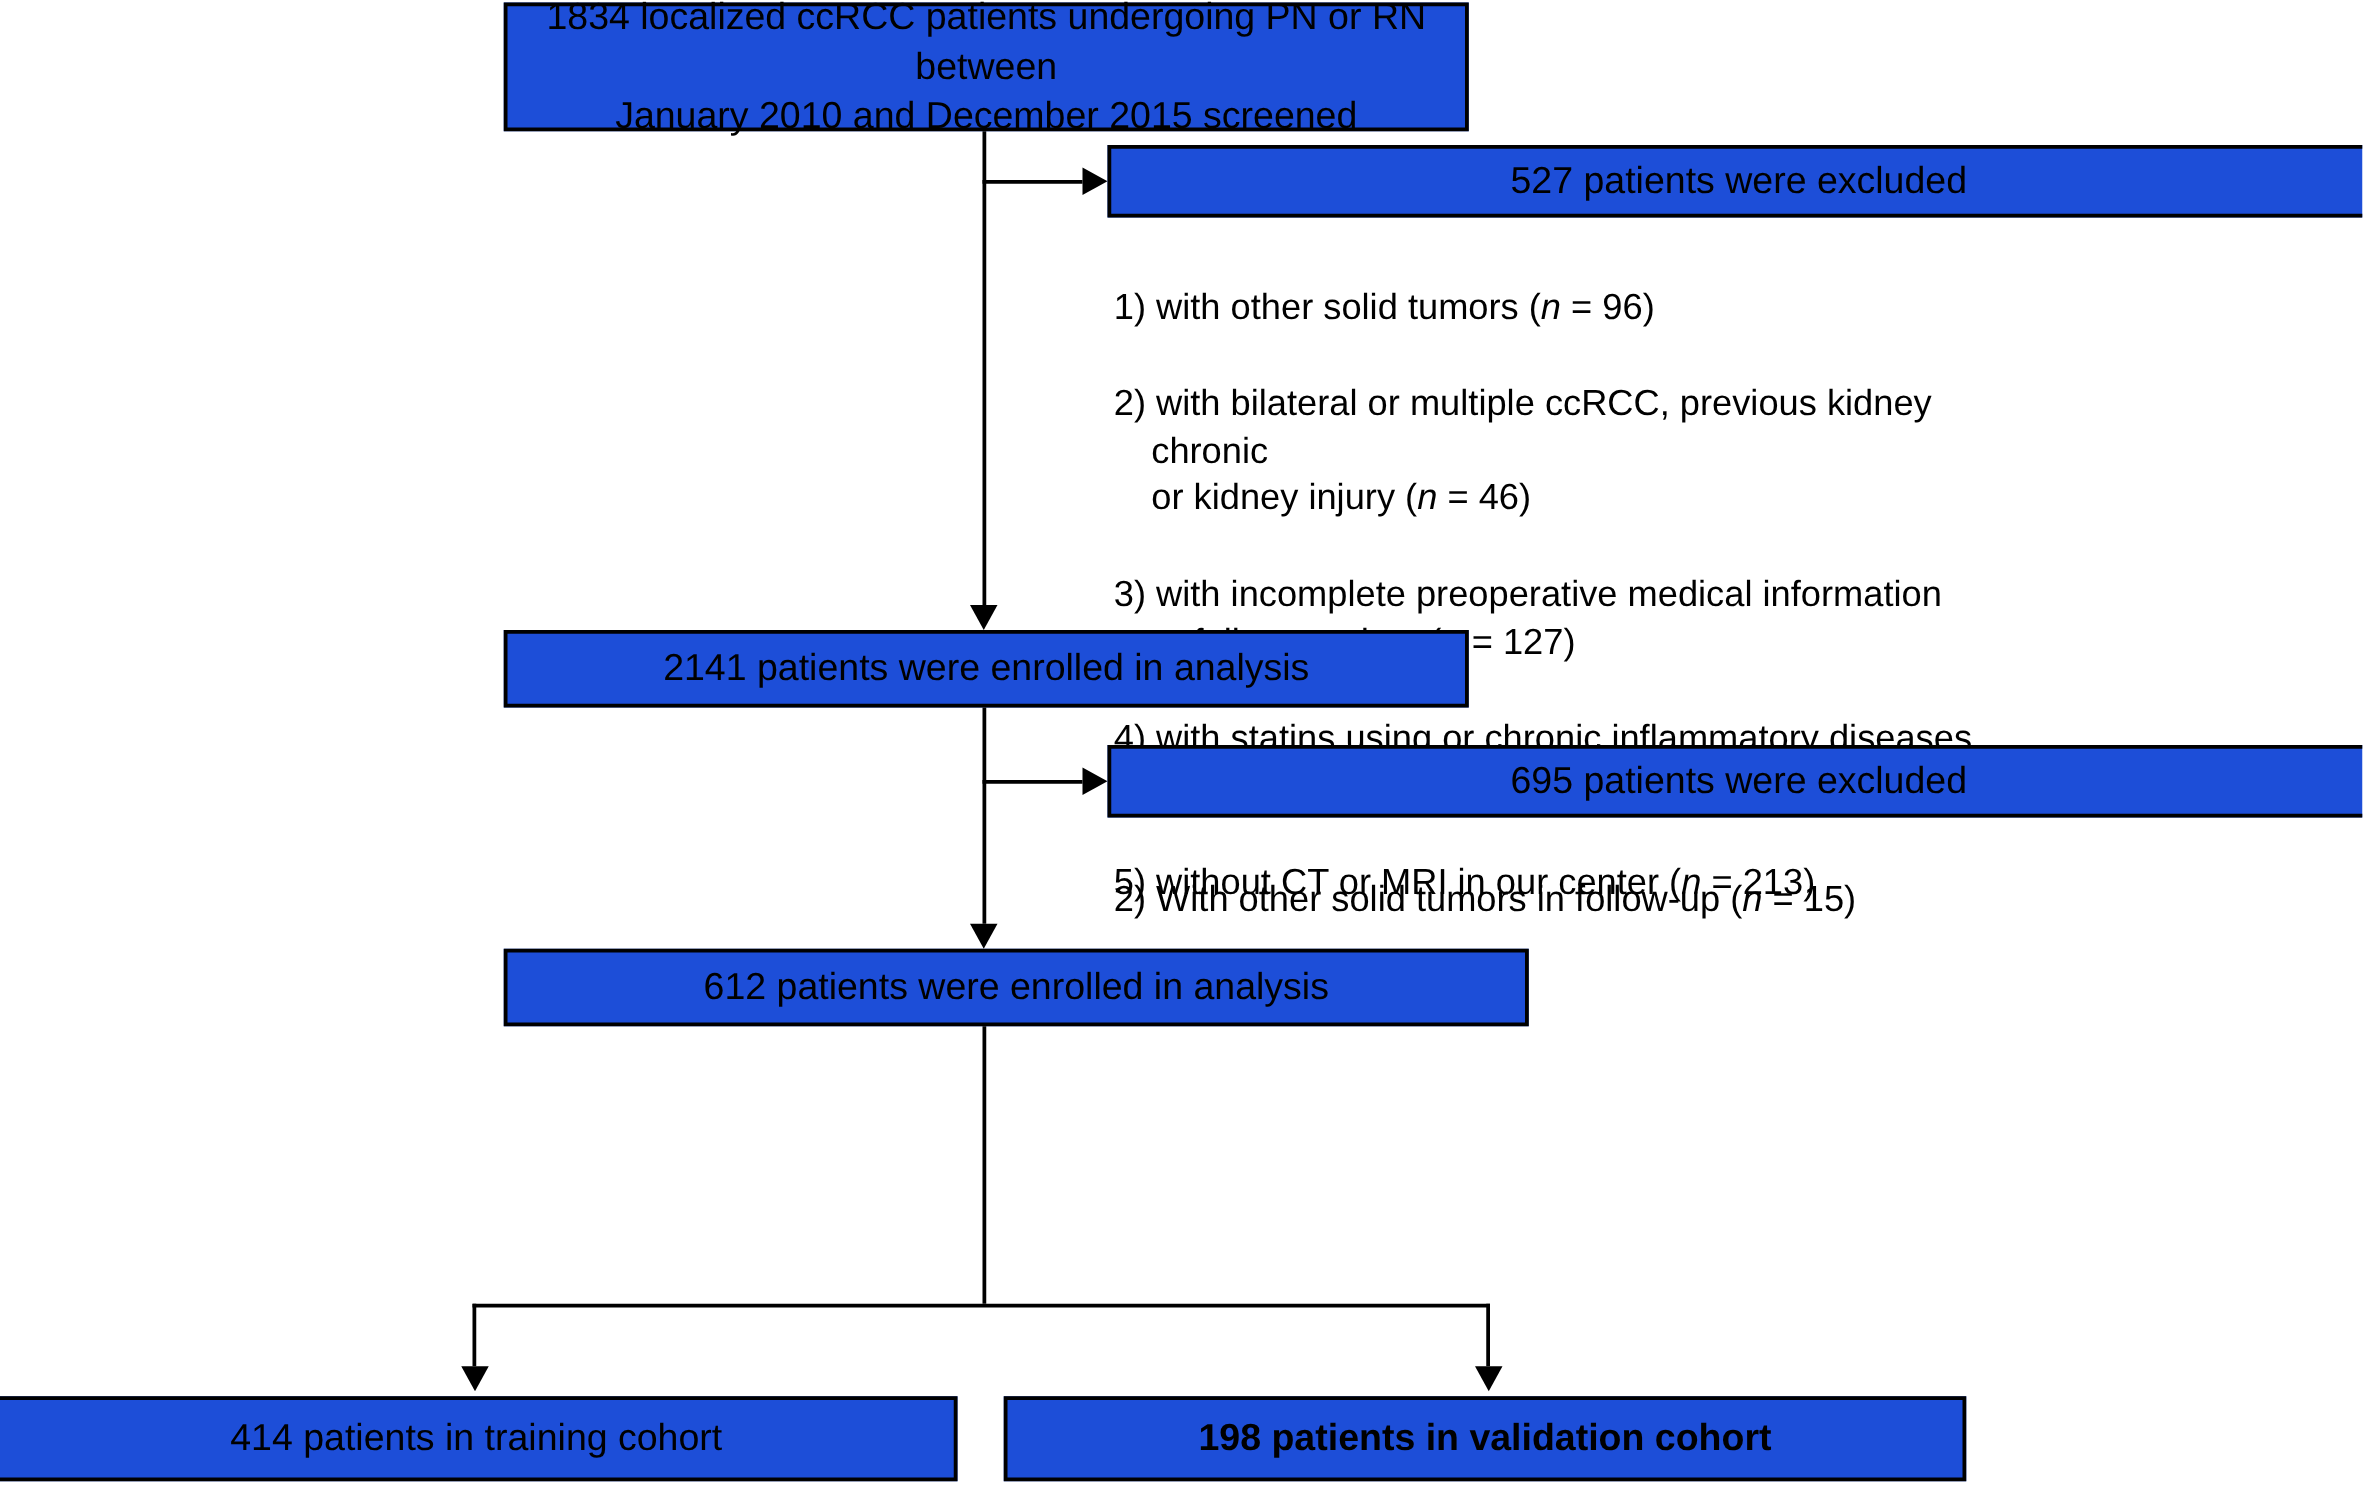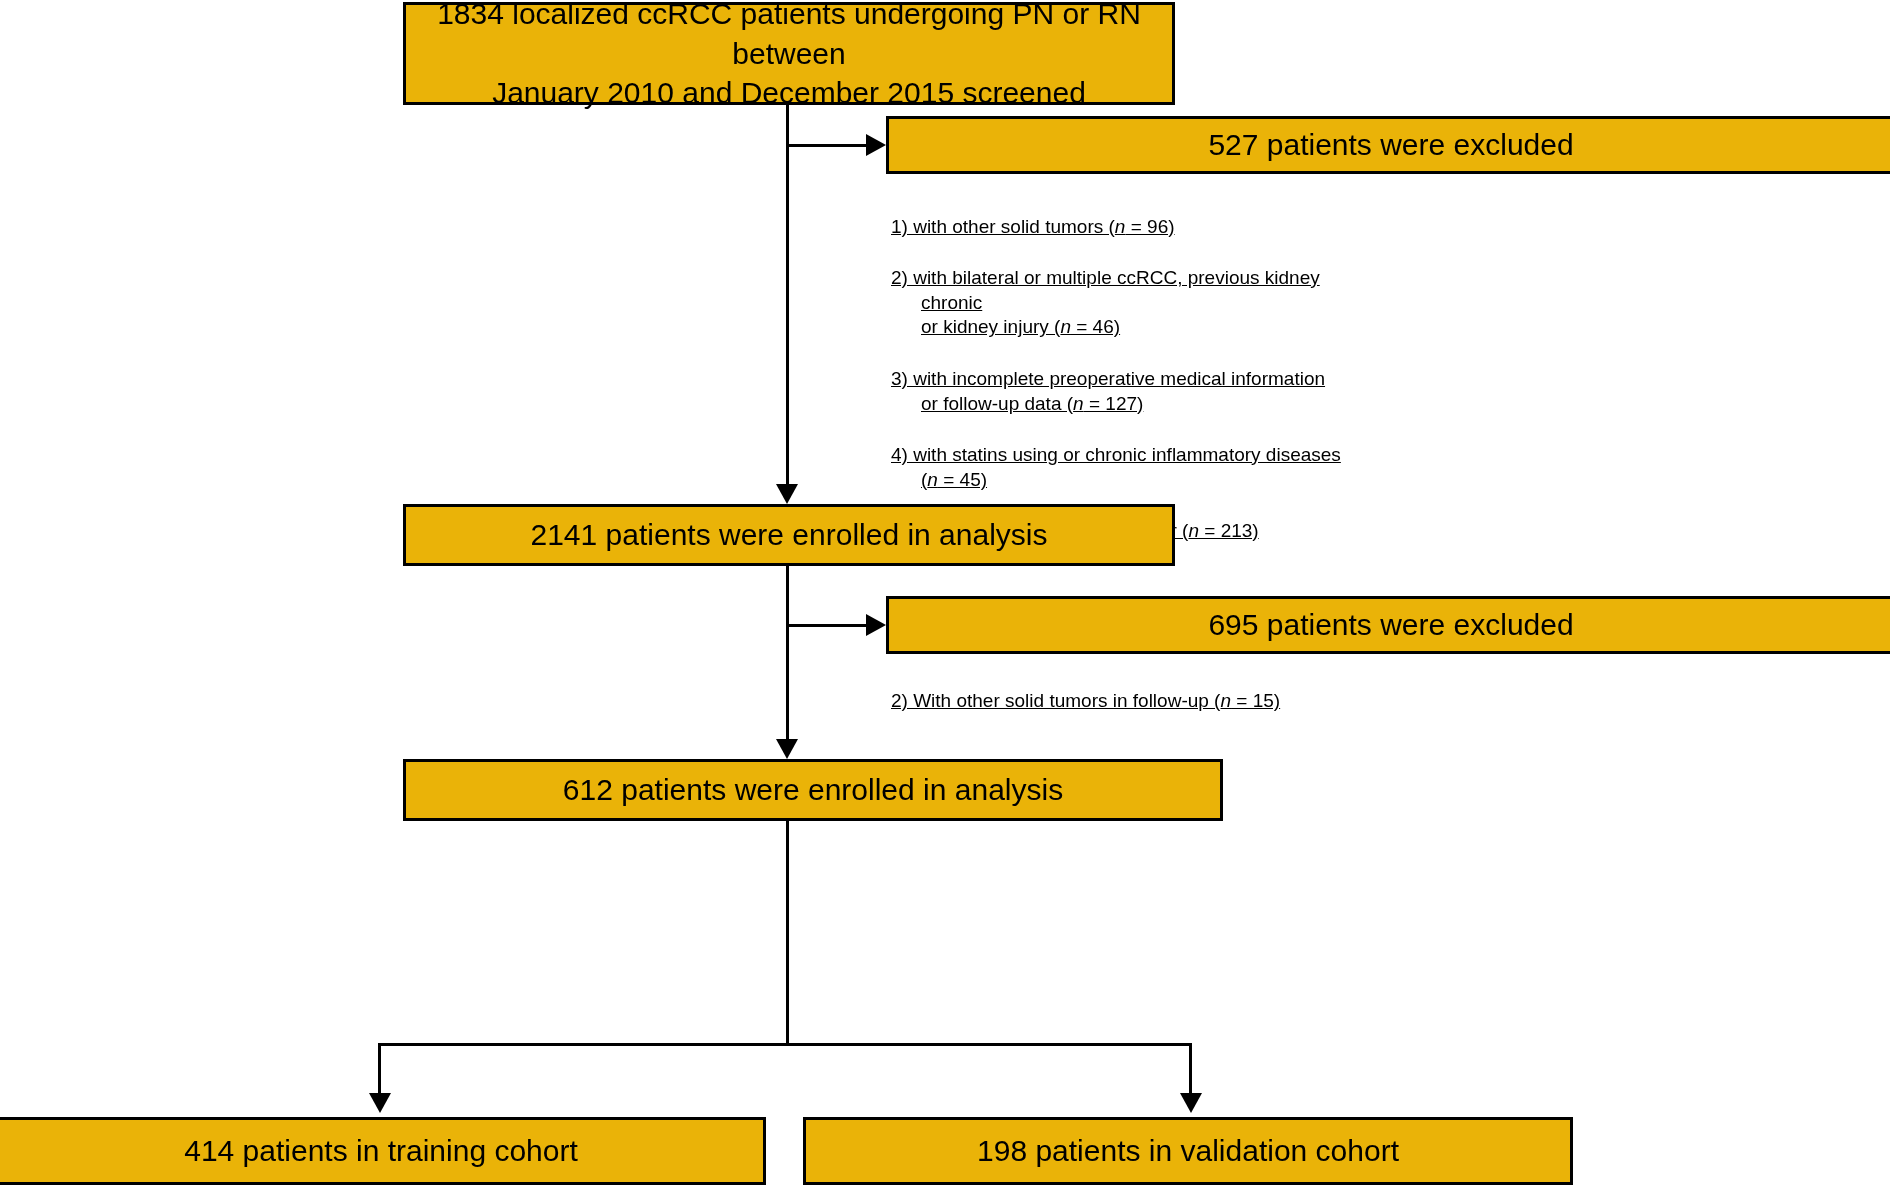--- a/index.html
+++ b/index.html
@@ -17,21 +17,21 @@
     height: 1191px;
     background: #ffffff;
     overflow: hidden;
   }
 
   
   .node-box {
     position: absolute;
     box-sizing: border-box;
     border: 3px solid #000000;
-    background: #eab308;
+    background: #1d4ed8;
     display: flex;
     align-items: center;
     justify-content: center;
     text-align: center;
     font-size: 30px;
     line-height: 1.32;
     padding: 10px 14px;
     white-space: pre-line;
   }
 
@@ -39,24 +39,23 @@
   #box-excl-1    { left: 886px;  top: 116px;  width: 1010px; height: 58px;  }
   #box-enrolled-1{ left: 403px;  top: 504px;  width: 772px;  height: 62px;  }
   #box-excl-2    { left: 886px;  top: 596px;  width: 1010px; height: 58px;  }
   #box-enrolled-2{ left: 403px;  top: 759px;  width: 820px;  height: 62px;  }
   #box-training  { left: 0px;    top: 911px;  width: 766px;  height: 70px;  }
   #box-validation{ left: 803px;  top: 911px;  width: 766px;  height: 70px;  }
 
   
   .reason-list {
     position: absolute;
-    font-size: 19px;
+    font-size: 29px;
     line-height: 1.30;
     white-space: pre-line;
-    text-decoration: underline;
   }
   .reason-item { margin: 0 0 2px 0; }
   .reason-item .cont { display: block; padding-left: 30px; }
   em.nvar { font-style: italic; }
 
   #reasons-1 { left: 891px; top: 190px; width: 1000px; }
   #reasons-2 { left: 891px; top: 664px; width: 1000px; }
 
   
   .line-v, .line-h {
@@ -125,15 +124,15 @@
 
   <div class="line-v" style="left:786px; top:821px; height:222px;"></div>
   <div class="line-h" style="left:378px; top:1043px; width:814px;"></div>
   <div class="line-v" style="left:378px; top:1043px; height:50px;"></div>
   <div class="arrow-down" style="left:369px; top:1093px;"></div>
   <div class="line-v" style="left:1189px; top:1043px; height:50px;"></div>
   <div class="arrow-down" style="left:1180px; top:1093px;"></div>
 
   <div class="node-box" id="box-training" style="left:-4px; top:1117px; width:770px; height:68px;">414 patients in training cohort</div>
 
-  <div class="node-box" id="box-validation" style="left:803px; top:1117px; width:770px; height:68px;">198 patients in validation cohort</div>
+  <div class="node-box" id="box-validation" style="left:803px; top:1117px; width:770px; height:68px;font-weight:bold;">198 patients in validation cohort</div>
 
 </div>
 
 </body></html>

